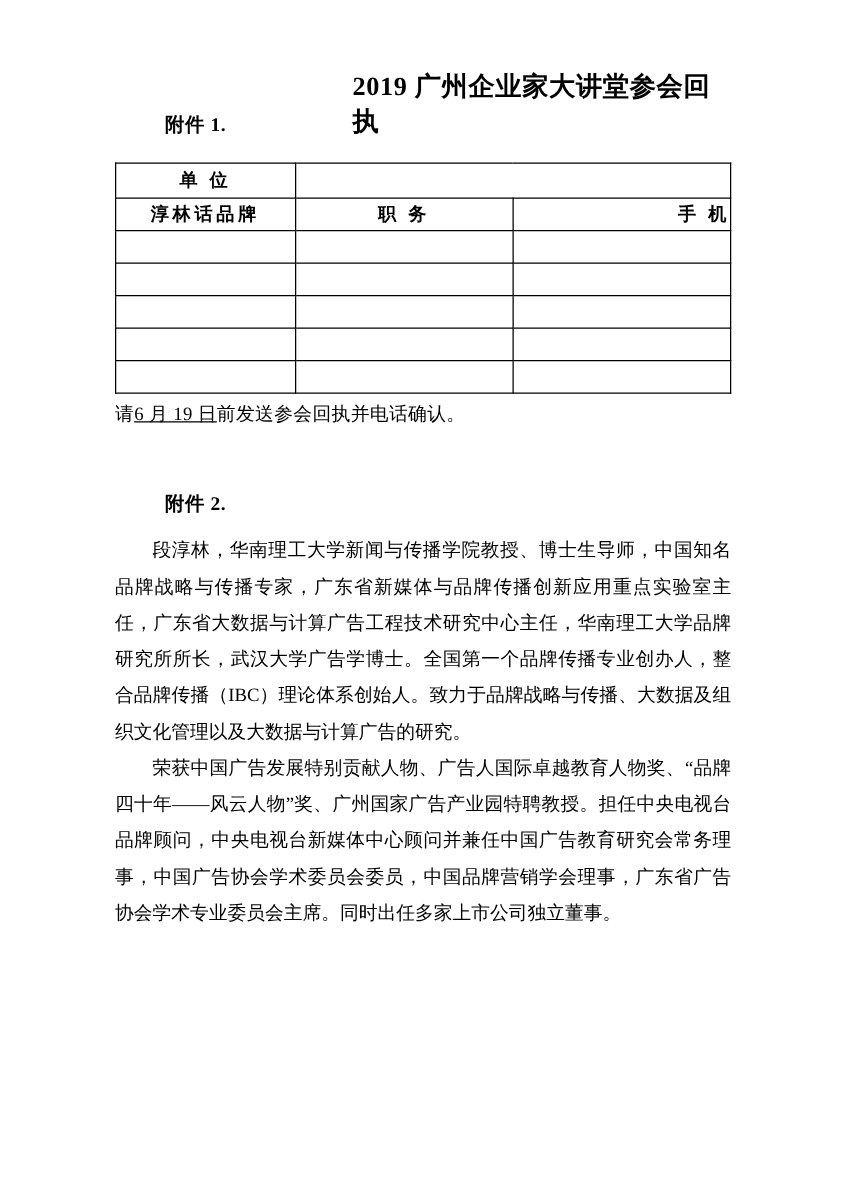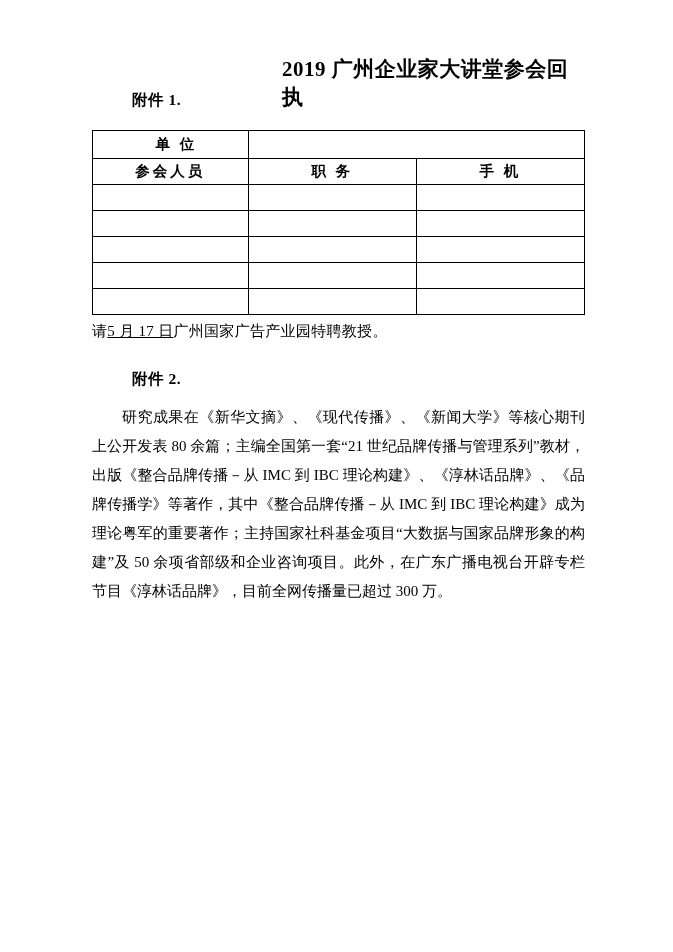--- a/index.html
+++ b/index.html
@@ -65,41 +65,40 @@
   }
   .receipt-table td.blank {
     font-weight: normal;
     letter-spacing: 0;
   }
   .receipt-table tr.unit-row td {
     height: 27px;
   }
   .receipt-table td.unit-cell {
     width: 29%;
-    padding-left: 12px;
   }
   .receipt-table td.unit-rest {
     border-left: 1px solid #000;
   }
   .receipt-table td.c1 { width: 29%; }
   .receipt-table td.c2 { width: 35%; }
-  .receipt-table td.c3 { width: 36%; }
+  .receipt-table td.c3 { width: 36%; text-align: right; }
 
   .note-line {
     margin-top: 7px;
     font-size: 15px;
     letter-spacing: 0.3px;
   }
   .note-line .u {
     text-decoration: underline;
   }
 
   
   .attach2-wrap {
-    margin-top: 28px;
+    margin-top: 52px;
   }
 
   .body-text {
     margin-top: 13px;
     font-size: 15px;
     line-height: 29px;
     text-align: justify;
     text-justify: inter-ideograph;
   }
   .body-text p {
@@ -117,21 +116,21 @@
     <div class="attach-title">2019 广州企业家大讲堂参会回执</div>
   </div>
 
   <table class="receipt-table">
     <tbody>
       <tr class="unit-row">
         <td class="unit-cell">单  位</td>
         <td class="unit-rest blank" colspan="2"></td>
       </tr>
       <tr>
-        <td class="c1">参会人员</td>
+        <td class="c1">淳林话品牌</td>
         <td class="c2">职  务</td>
         <td class="c3">手  机</td>
       </tr>
       <tr>
         <td class="blank"></td>
         <td class="blank"></td>
         <td class="blank"></td>
       </tr>
       <tr>
         <td class="blank"></td>
@@ -149,25 +148,26 @@
         <td class="blank"></td>
       </tr>
       <tr>
         <td class="blank"></td>
         <td class="blank"></td>
         <td class="blank"></td>
       </tr>
     </tbody>
   </table>
 
-  <div class="note-line"><span>请</span><span class="u">5 月 17 日</span><span>广州国家广告产业园特聘教授。</span></div>
+  <div class="note-line"><span>请</span><span class="u">6 月 19 日</span><span>前发送参会回执并电话确认。</span></div>
 
   <div class="attach2-wrap">
     <div class="attach-head">
       <div class="attach-label">附件 2.</div>
     </div>
 
     <div class="body-text">
-      <p>研究成果在《新华文摘》、《现代传播》、《新闻大学》等核心期刊上公开发表 80 余篇；主编全国第一套“21 世纪品牌传播与管理系列”教材，出版《整合品牌传播－从 IMC 到 IBC 理论构建》、《淳林话品牌》、《品牌传播学》等著作，其中《整合品牌传播－从 IMC 到 IBC 理论构建》成为理论粤军的重要著作；主持国家社科基金项目“大数据与国家品牌形象的构建”及 50 余项省部级和企业咨询项目。此外，在广东广播电视台开辟专栏节目《淳林话品牌》，目前全网传播量已超过 300 万。</p>
+      <p>段淳林，华南理工大学新闻与传播学院教授、博士生导师，中国知名品牌战略与传播专家，广东省新媒体与品牌传播创新应用重点实验室主任，广东省大数据与计算广告工程技术研究中心主任，华南理工大学品牌研究所所长，武汉大学广告学博士。全国第一个品牌传播专业创办人，整合品牌传播（IBC）理论体系创始人。致力于品牌战略与传播、大数据及组织文化管理以及大数据与计算广告的研究。</p>
+      <p>荣获中国广告发展特别贡献人物、广告人国际卓越教育人物奖、“品牌四十年——风云人物”奖、广州国家广告产业园特聘教授。担任中央电视台品牌顾问，中央电视台新媒体中心顾问并兼任中国广告教育研究会常务理事，中国广告协会学术委员会委员，中国品牌营销学会理事，广东省广告协会学术专业委员会主席。同时出任多家上市公司独立董事。</p>
     </div>
   </div>
 
 </div>
 
 </body></html>

